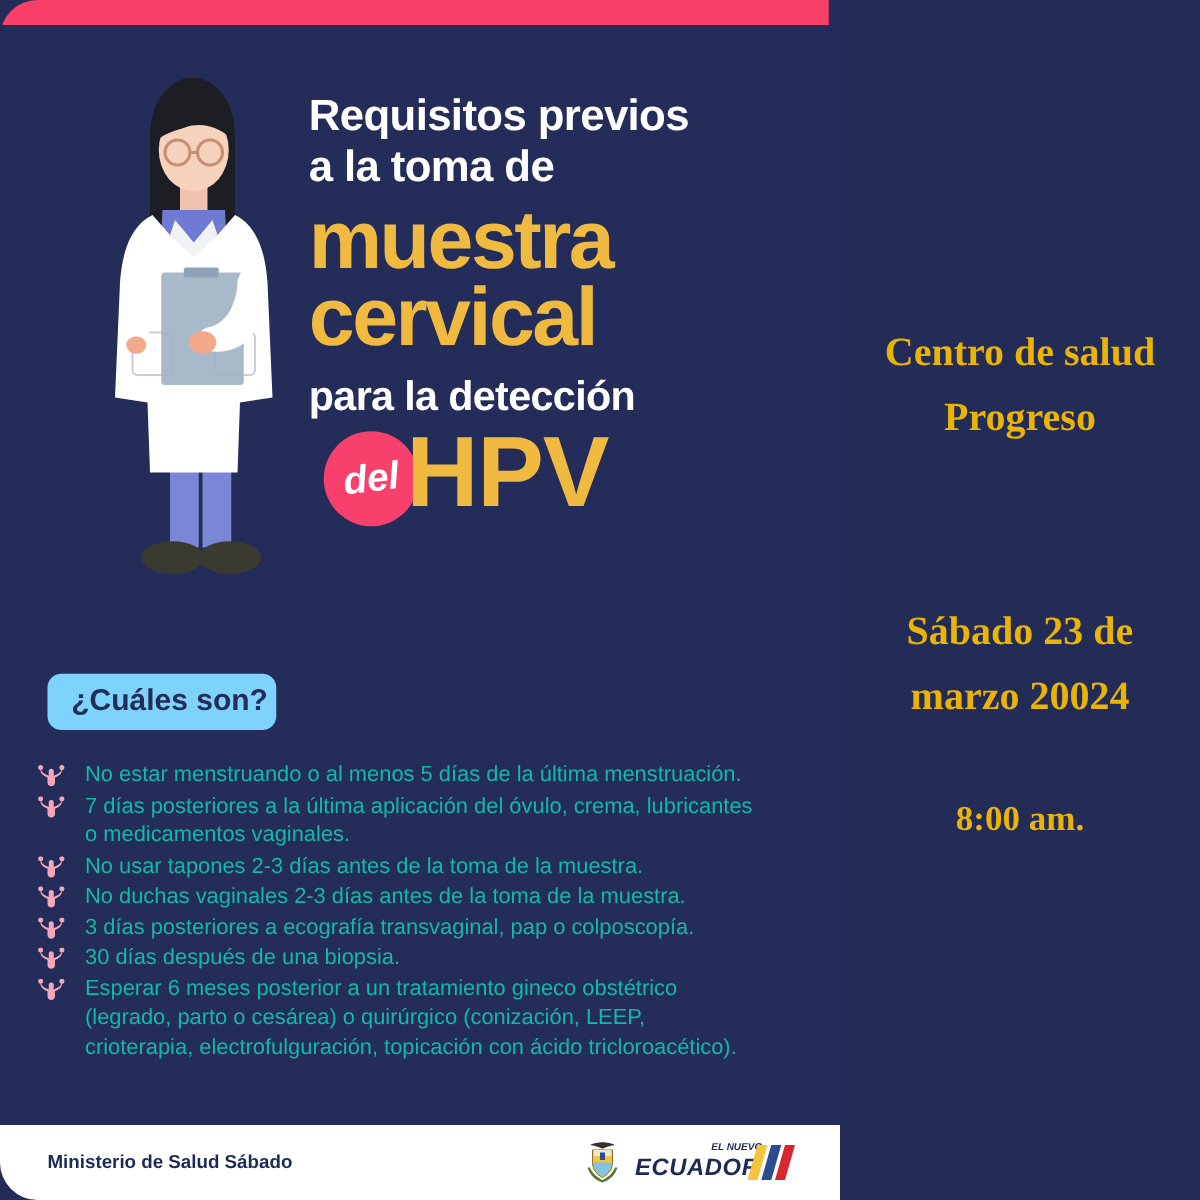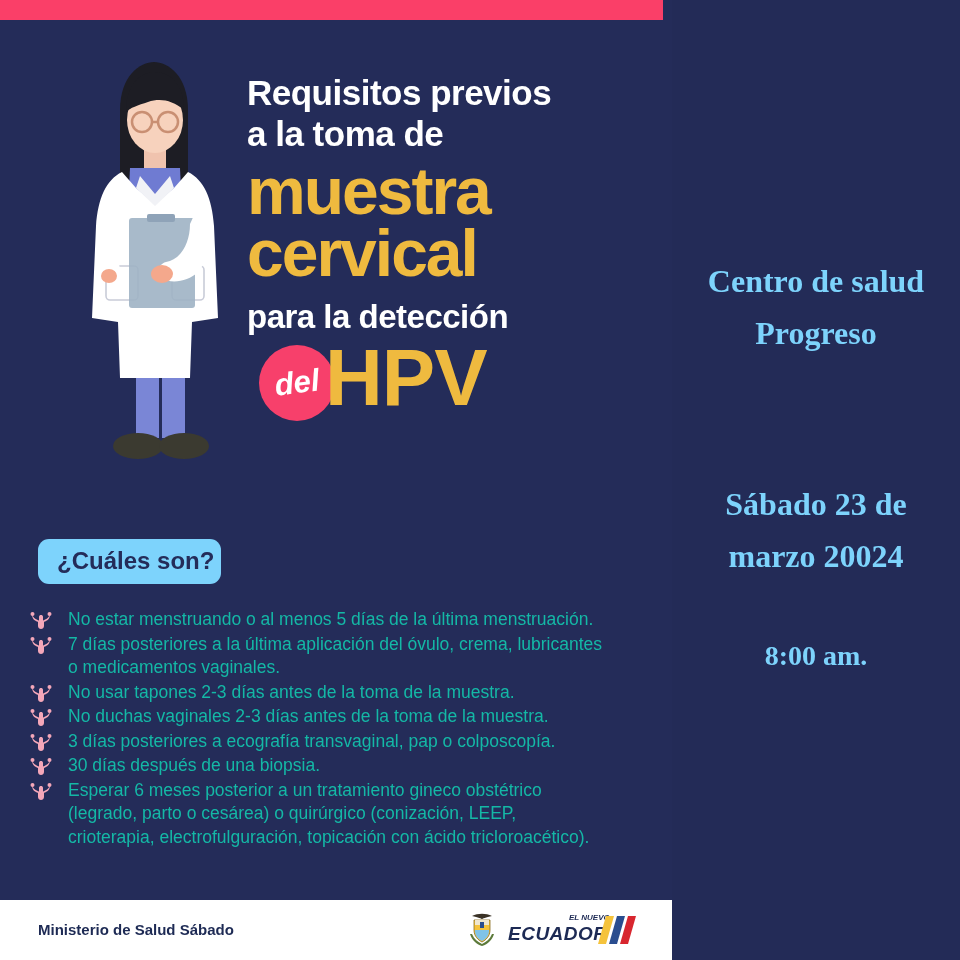--- a/index.html
+++ b/index.html
@@ -7,20 +7,21 @@
     padding: 0;
     background: #232b57;
   }
   #poster {
     position: relative;
     width: 960px;
     height: 960px;
     overflow: hidden;
     font-family: "Liberation Sans", sans-serif;
     background: #232b57;
+    border-radius: 30px;
   }
 
   
   .left-panel {
     position: absolute;
     left: 0; top: 0;
     width: 672px;
     height: 960px;
     background: #242c59;
   }
@@ -178,21 +179,21 @@
     height: 46px;
   }
   .footer-logo svg { display: block; }
 
   
   .event-block {
     position: absolute;
     left: 672px;
     width: 288px;
     text-align: center;
-    color: #7dd3fc;
+    color: #eab308;
     font-family: "Liberation Serif", serif;
     font-weight: bold;
   }
   .event-place { top: 255px; font-size: 32px; line-height: 52px; }
   .event-date  { top: 478px; font-size: 32px; line-height: 52px; }
   .event-time  { top: 630px; font-size: 28px; line-height: 52px; }
 </style>
 </head>
 <body>
 

